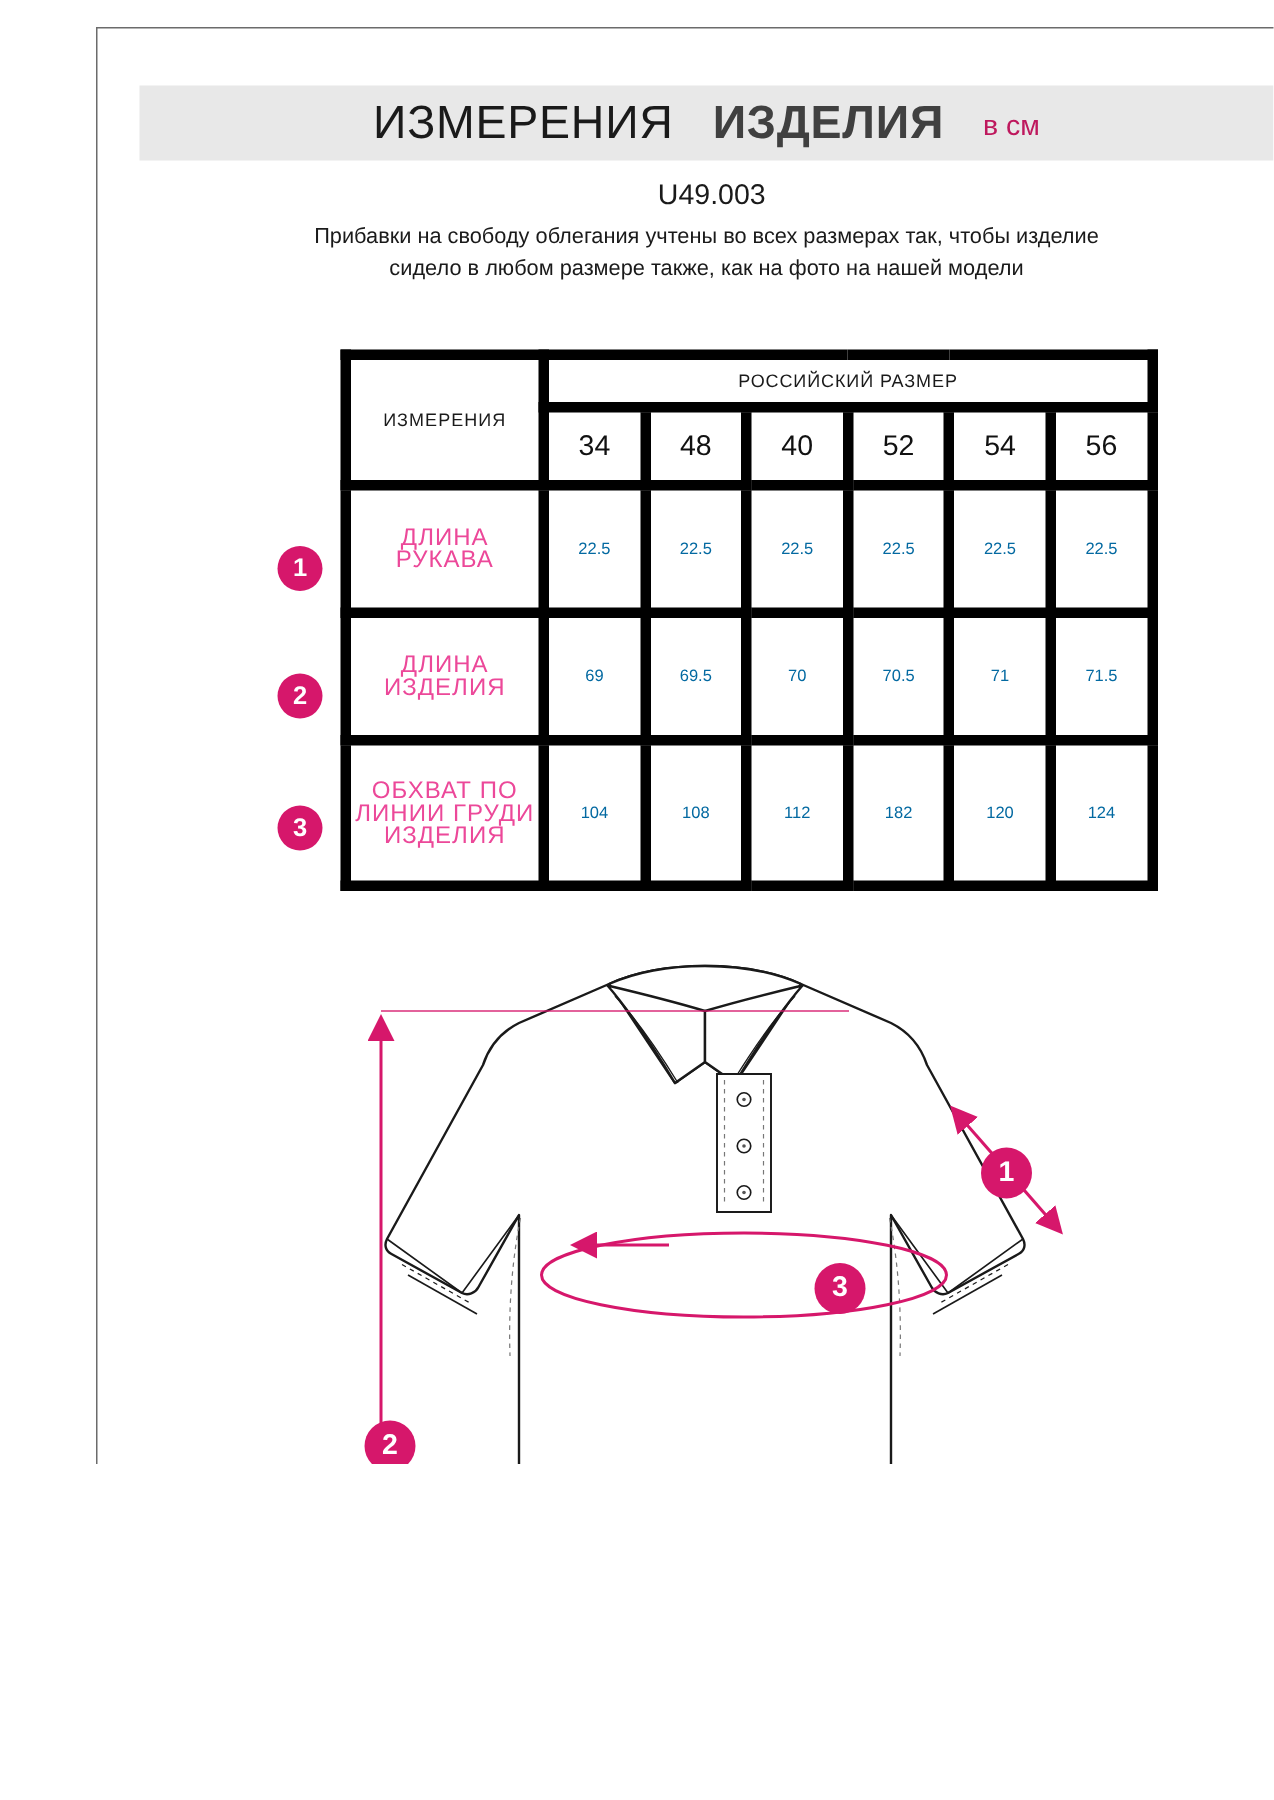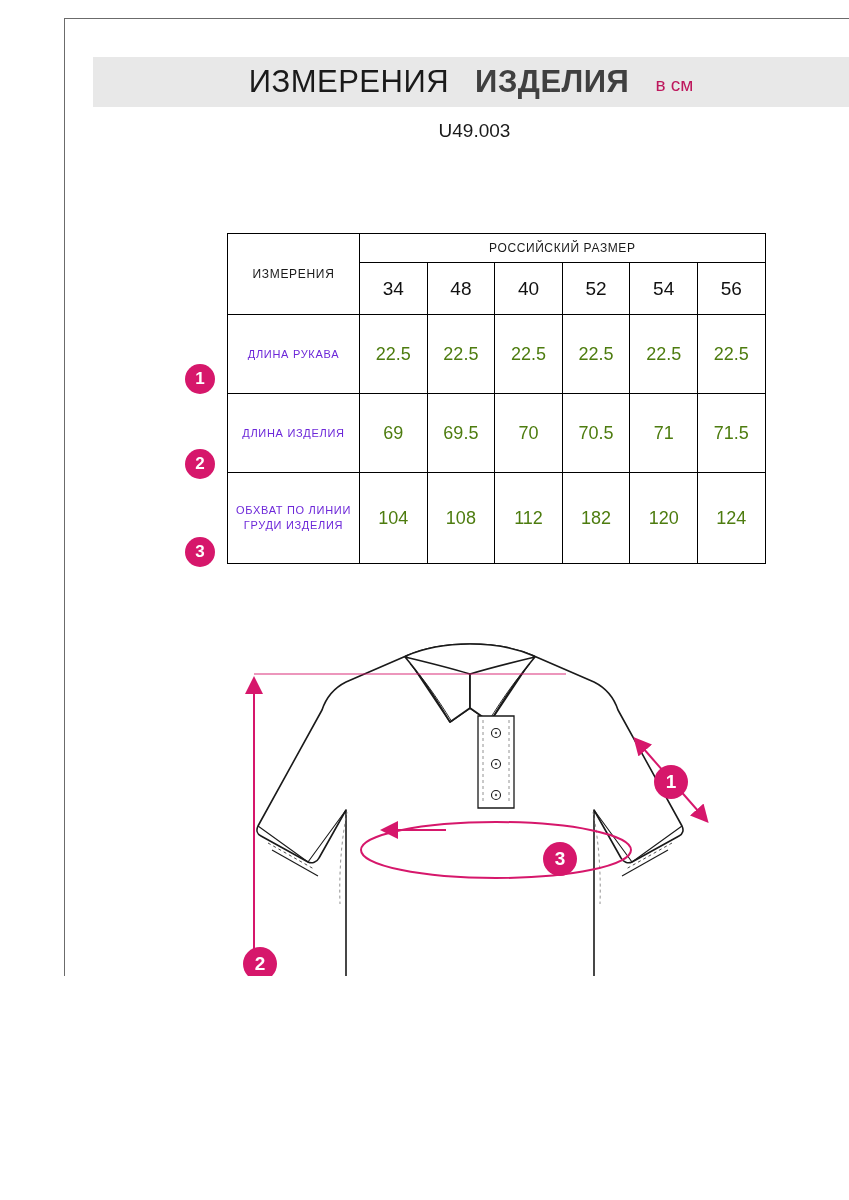--- a/index.html
+++ b/index.html
@@ -94,21 +94,21 @@
   
   .size-table {
     position: absolute;
     left: 181px;
     top: 233px;
     width: 538px;
     border-collapse: collapse;
     table-layout: fixed;
   }
   .size-table td, .size-table th {
-    border: 1px solid #000000;
+    border: 7px solid #000000;
     text-align: center;
     vertical-align: middle;
     font-weight: normal;
   }
   .col-label { width: 132px; }
   .col-size  { width: 67.6px; }
 
   .russian-head {
     height: 26px;
     font-size: 12px;
@@ -120,28 +120,28 @@
     letter-spacing: 0.7px;
     color: #1a1a1a;
     height: 78px;
   }
   .size-head {
     font-size: 19px;
     font-weight: bold;
     color: #111111;
   }
   .row-label {
+    font-size: 16px;
+    letter-spacing: 0.7px;
+    color: #ec4899;
+    line-height: 15px;
+  }
+  .value-cell {
     font-size: 11px;
-    letter-spacing: 0.7px;
-    color: #6d28d9;
-    line-height: 15px;
-  }
-  .value-cell {
-    font-size: 18px;
-    color: #4d7c0f;
+    color: #0369a1;
   }
   .r1 td, .r2 td { height: 76px; }
   .r3 td { height: 88px; }
 
   
   .marker {
     position: absolute;
     width: 30px;
     height: 30px;
     border-radius: 50%;
@@ -193,20 +193,21 @@
 
   <div class="header-band"></div>
   <div class="header-inner">
     <span class="header-word1">ИЗМЕРЕНИЯ</span>
     <span class="header-word2">ИЗДЕЛИЯ</span>
     <span class="header-word3">в см</span>
   </div>
 
   <div class="article-code">U49.003</div>
 
+  <div class="note">Прибавки на свободу облегания учтены во всех размерах так, чтобы изделие сидело в любом размере также, как на фото на нашей модели</div>
 
   <div class="marker marker-1">1</div>
   <div class="marker marker-2">2</div>
   <div class="marker marker-3">3</div>
 
   <table class="size-table">
     <colgroup>
       <col class="col-label">
       <col class="col-size">
         <col class="col-size">

